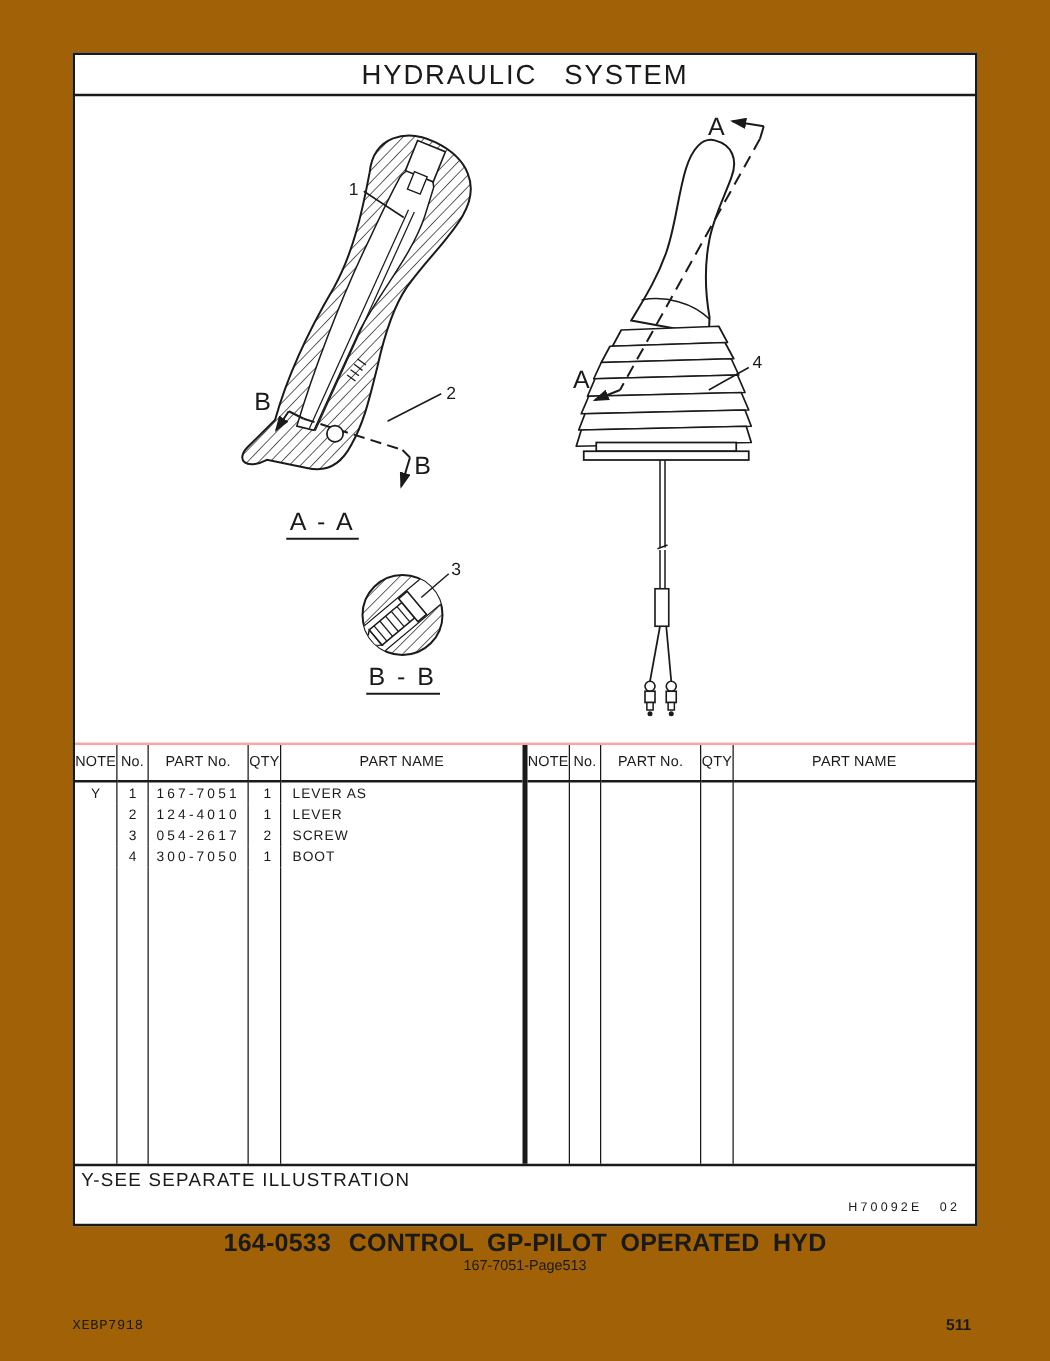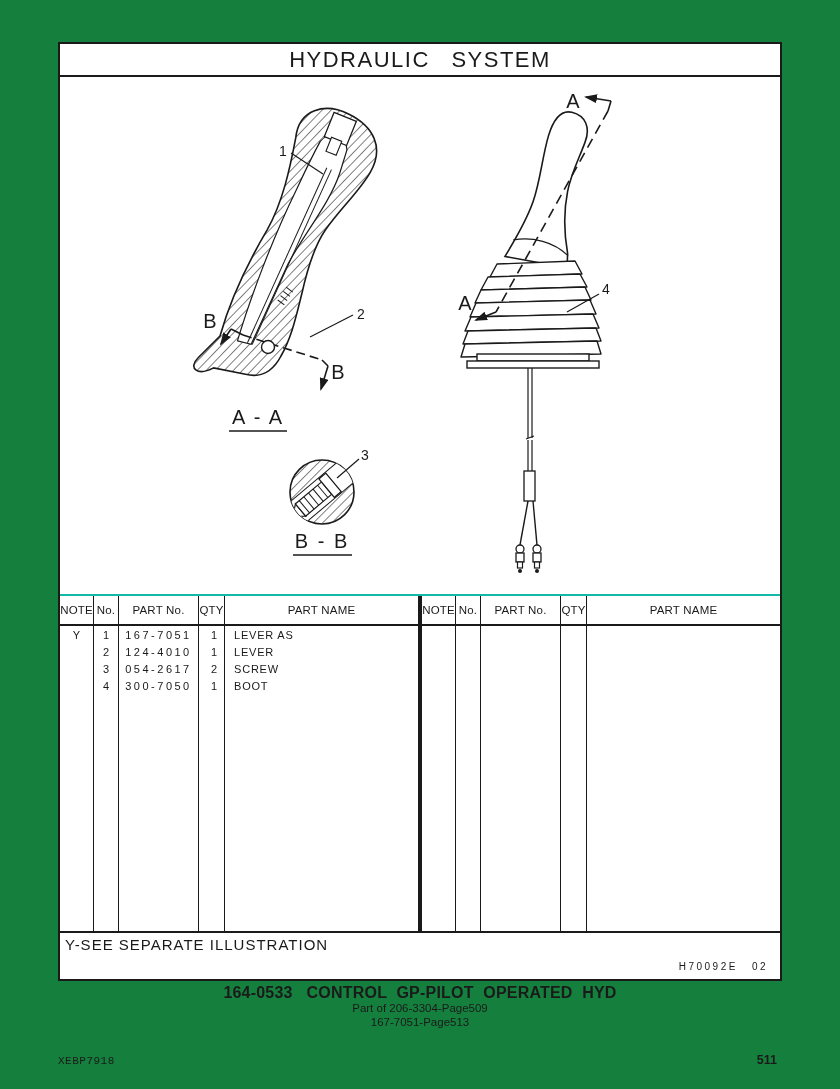--- a/index.html
+++ b/index.html
@@ -1,36 +1,36 @@
 <!DOCTYPE html>
 <html><head>
 <meta charset="utf-8">
 <style>
   html,body { margin:0; padding:0; background:#fff; }
   .page {
-    position:relative; width:840px; height:1089px; background:#15803d;
+    position:relative; width:840px; height:1089px; background:#a16207;
     font-family:"Liberation Sans", sans-serif; color:#1a1a1a; overflow:hidden;
   }
   
   .frame {
     position:absolute; left:58px; top:42px; width:724px; height:939px;
     border:2px solid #1a1a1a; box-sizing:border-box;
     display:flex; flex-direction:column; background:#fff;
   }
   .title-band {
     height:31px; flex:0 0 31px; border-bottom:2px solid #1a1a1a;
     display:flex; align-items:center; justify-content:center;
     font-size:22px; letter-spacing:1.5px; word-spacing:14px; font-weight:400;
     transform-origin:center; 
   }
   .draw-area { flex:0 0 517px; position:relative; }
   .draw-area svg { position:absolute; left:0; top:0; }
 
   
-  .ptable { flex:0 0 337px; border-top:2px solid #14b8a6; box-sizing:border-box; display:flex; }
+  .ptable { flex:0 0 337px; border-top:2px solid #fca5a5; box-sizing:border-box; display:flex; }
   .half { width:50%; box-sizing:border-box; display:grid;
           grid-template-columns:34px 25px 80px 26px 1fr; }
   .half.left  { border-right:2px solid #1a1a1a; grid-template-rows:30px 17px 17px 17px 17px 1fr; }
   .half.right { border-left:2px solid #1a1a1a;  grid-template-rows:30px 1fr; }
   .c { border-right:1.5px solid #1a1a1a; display:flex; align-items:center;
        justify-content:center; font-size:11px; overflow:hidden; }
   .c.last { border-right:none; }
   .h { border-bottom:2.5px solid #1a1a1a; font-size:11.5px; font-weight:400; letter-spacing:0.2px; }
   .d { font-size:11px; }
   .d.pn   { letter-spacing:2.5px; }
@@ -38,21 +38,21 @@
   .d.name { justify-content:flex-start; padding-left:9px; letter-spacing:0.8px; }
 
   
   .note-row { flex:1 1 auto; border-top:2px solid #1a1a1a; position:relative; }
   .note-text { position:absolute; left:5px; top:3px; font-size:15px; letter-spacing:1px; }
   .draw-ref  { position:absolute; right:12px; bottom:7px; font-size:10px; letter-spacing:2.5px; }
   .draw-ref .rev { margin-left:14px; }
 
   
   .caption { position:absolute; left:0; top:984px; width:840px; text-align:center; line-height:1.15; }
-  .caption-main { font-size:16px; font-weight:700; letter-spacing:0.2px; }
+  .caption-main { font-size:20px; font-weight:700; letter-spacing:0.2px; }
   .caption-main .cap-title { margin-left:14px; word-spacing:5px; }
   .caption-sub { font-size:11.5px; font-weight:400; }
 
   .doc-code { position:absolute; left:58px; top:1055px; font-size:11px; letter-spacing:0.5px;font-family:Liberation Mono, monospace; }
   .page-num { position:absolute; right:63px; top:1053px; font-size:12.5px; font-weight:700; }
 
   
   .ln  { stroke:#1a1a1a; fill:none; }
   .lbl { font-family:"Liberation Sans",sans-serif; fill:#1a1a1a; }
 </style>
@@ -257,19 +257,18 @@
       <div class="draw-ref">
         <span>H70092E</span><span class="rev">02</span>
       </div>
     </div>
   </div>
 
   <div class="caption">
     <div class="caption-main">
       <span>164-0533</span><span class="cap-title">CONTROL GP-PILOT OPERATED HYD</span>
     </div>
-    <div class="caption-sub">Part of 206-3304-Page509</div>
     <div class="caption-sub">167-7051-Page513</div>
   </div>
 
   <div class="doc-code">XEBP7918</div>
   <div class="page-num">511</div>
 </div>
 
 </body></html>

